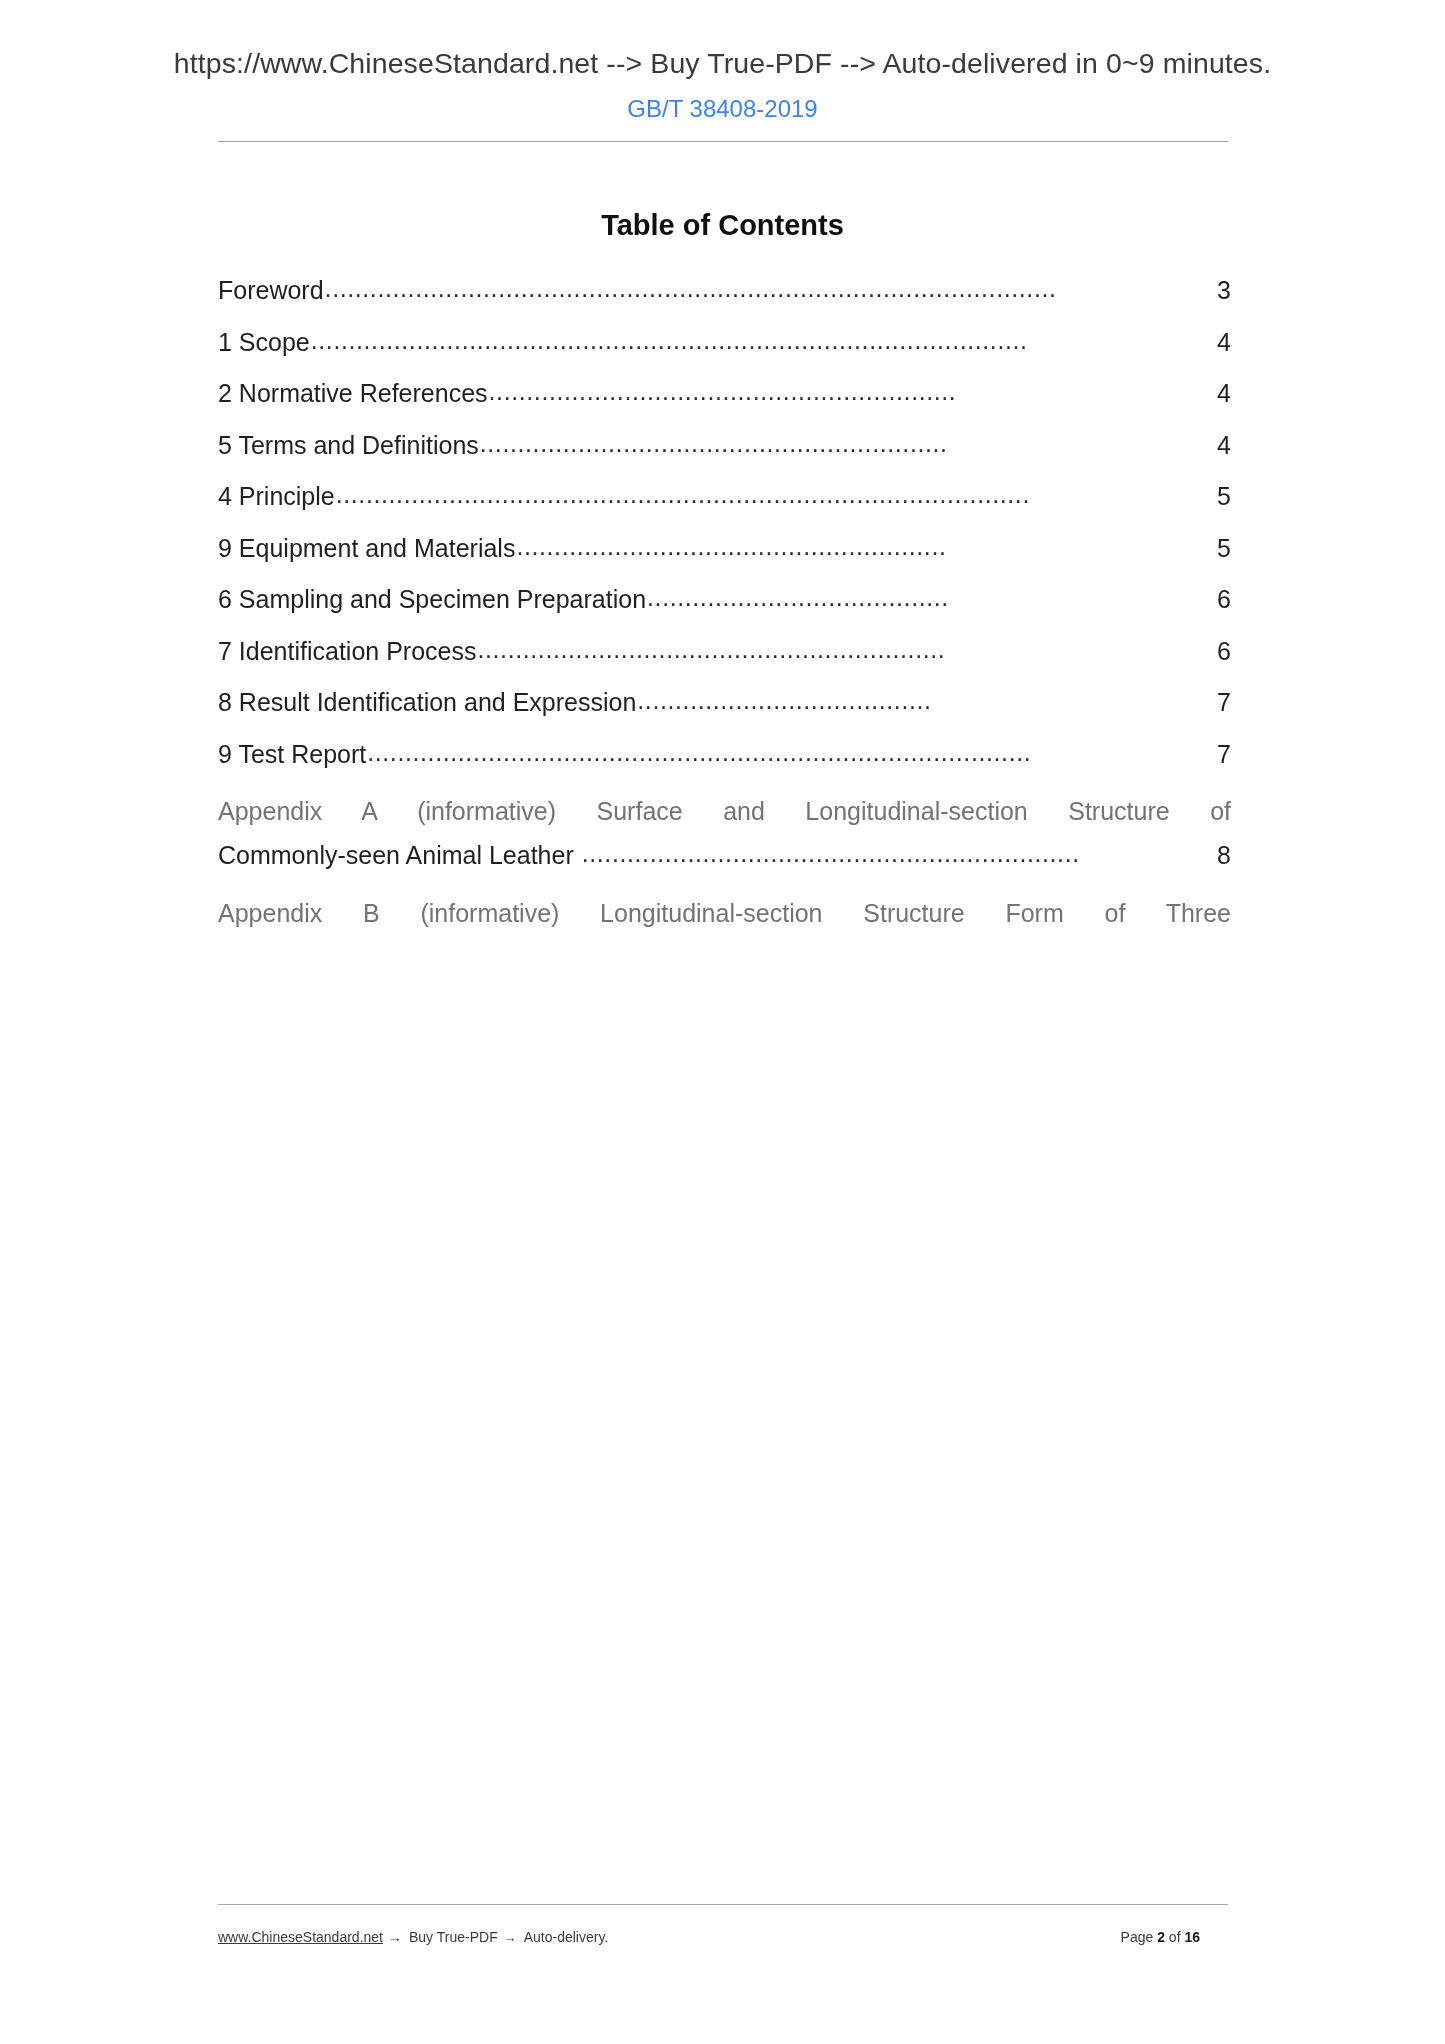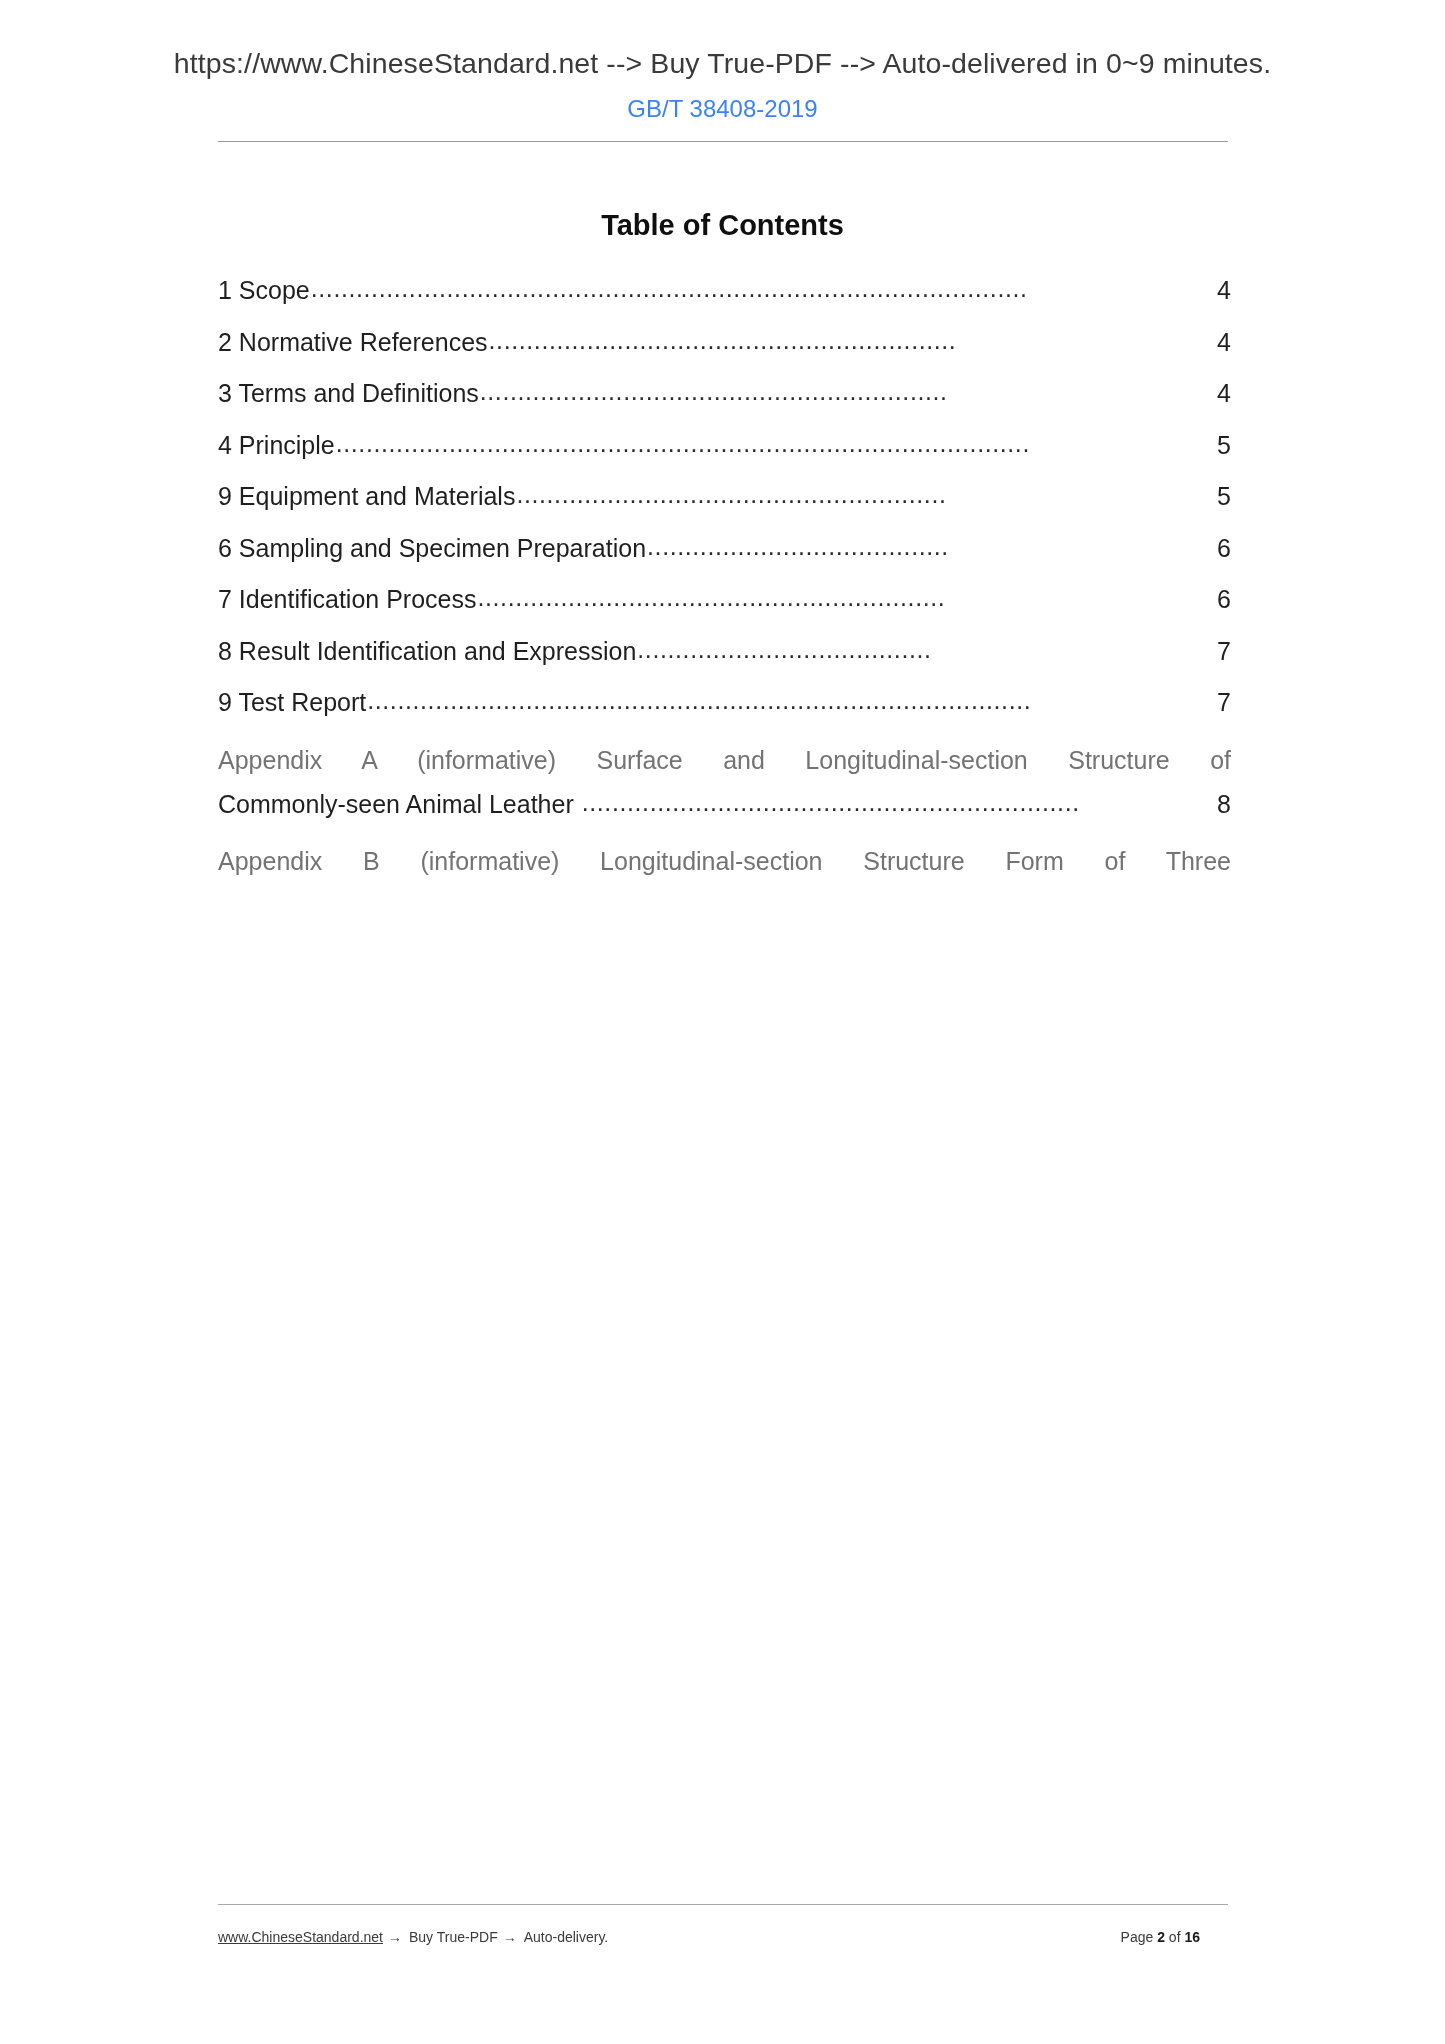--- a/index.html
+++ b/index.html
@@ -157,35 +157,40 @@
 <div class="page">
 
   <div class="header-banner">https://www.ChineseStandard.net --&gt; Buy True-PDF --&gt; Auto-delivered in 0~9 minutes.</div>
   <div class="header-std">GB/T 38408-2019</div>
   <div class="header-rule"></div>
 
   <div class="toc-title">Table of Contents</div>
 
   <div class="toc">
 
+    <div class="toc-row">
+      <span class="toc-label">Foreword</span>
+      <span class="toc-dots">.................................................................................................</span>
+      <span class="toc-page">3</span>
+    </div>
 
     <div class="toc-row">
       <span class="toc-label">1 Scope</span>
       <span class="toc-dots">...............................................................................................</span>
       <span class="toc-page">4</span>
     </div>
 
     <div class="toc-row">
       <span class="toc-label">2 Normative References</span>
       <span class="toc-dots">..............................................................</span>
       <span class="toc-page">4</span>
     </div>
 
     <div class="toc-row">
-      <span class="toc-label">3 Terms and Definitions</span>
+      <span class="toc-label">5 Terms and Definitions</span>
       <span class="toc-dots">..............................................................</span>
       <span class="toc-page">4</span>
     </div>
 
     <div class="toc-row">
       <span class="toc-label">4 Principle</span>
       <span class="toc-dots">............................................................................................</span>
       <span class="toc-page">5</span>
     </div>
 

